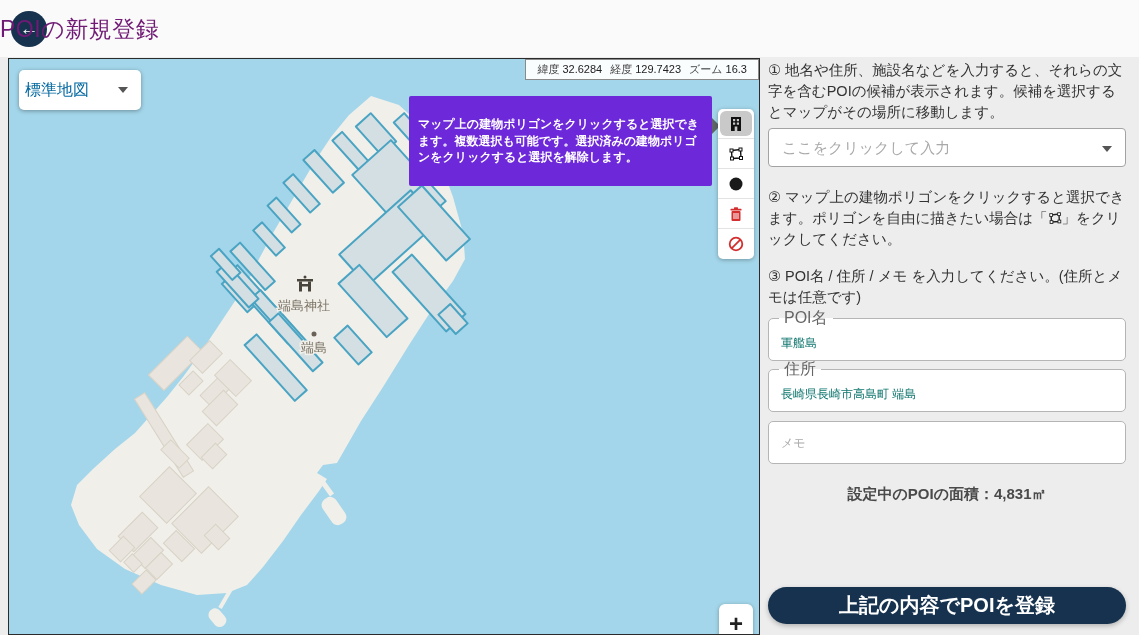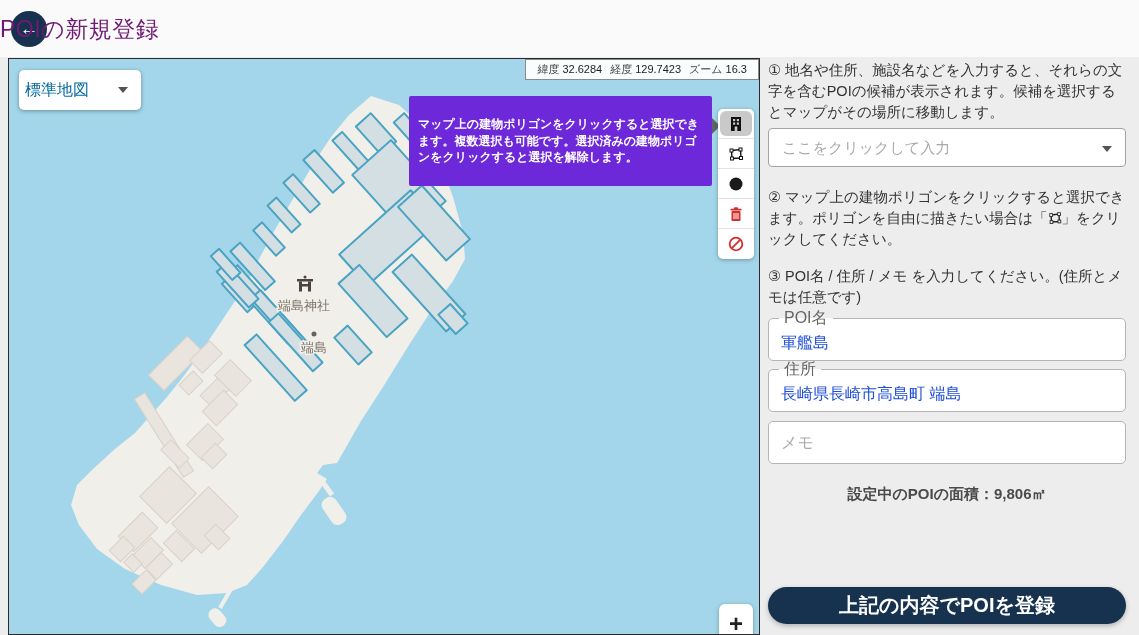--- a/index.html
+++ b/index.html
@@ -61,21 +61,21 @@
     border-left:5px solid transparent; border-right:5px solid transparent; border-top:6px solid #555; pointer-events:none; }
 
   .field { position:absolute; left:6px; width:358px; height:43px; background:#fff;
     border:1px solid #b5b5b5; border-radius:5px; }
   .field-poi  { top:261px; }
   .field-addr { top:312px; }
   .field-memo { top:364px; }
   .field .flabel { position:absolute; left:10px; top:-8px; font-size:16px; color:#666; padding:0 5px;
     background:linear-gradient(to bottom,#ededed 0 50%,#ffffff 50% 100%); line-height:14px; }
   .field input { width:100%; height:100%; border:none; background:transparent; outline:none;
-    font-size:16px; color:#1d4ed8; padding:8px 12px 0 12px; font-family:inherit; }
+    font-size:12px; color:#0f766e; padding:8px 12px 0 12px; font-family:inherit; }
   .field-memo input { padding-top:0; }
   .field input::placeholder { color:#a9a9a9; opacity:1; }
 
   .area-line { position:absolute; left:6px; top:428px; width:358px; text-align:center;
     font-size:15px; font-weight:bold; color:#4a4a4a; }
   .submit-btn { position:absolute; left:6px; top:530px; width:358px; height:37px; background:#16324e;
     border:none; border-radius:19px; color:#fff; font-size:20px; font-weight:bold; cursor:pointer;
     box-shadow:0 2px 5px rgba(0,0,0,.25); font-family:inherit; }
 </style>
 </head>
@@ -248,17 +248,17 @@
   <div class="field field-addr">
     <span class="flabel">住所</span>
     <input type="text" value="長崎県長崎市高島町 端島" style="">
   </div>
 
   <div class="field field-memo">
     <input type="text" placeholder="メモ" style="">
   </div>
 
   <div class="area-line">
-    <span>設定中のPOIの面積：</span><span>9,806㎡</span>
+    <span>設定中のPOIの面積：</span><span>4,831㎡</span>
   </div>
 
   <button class="submit-btn">上記の内容でPOIを登録</button>
 </div>
 
 </body></html>

